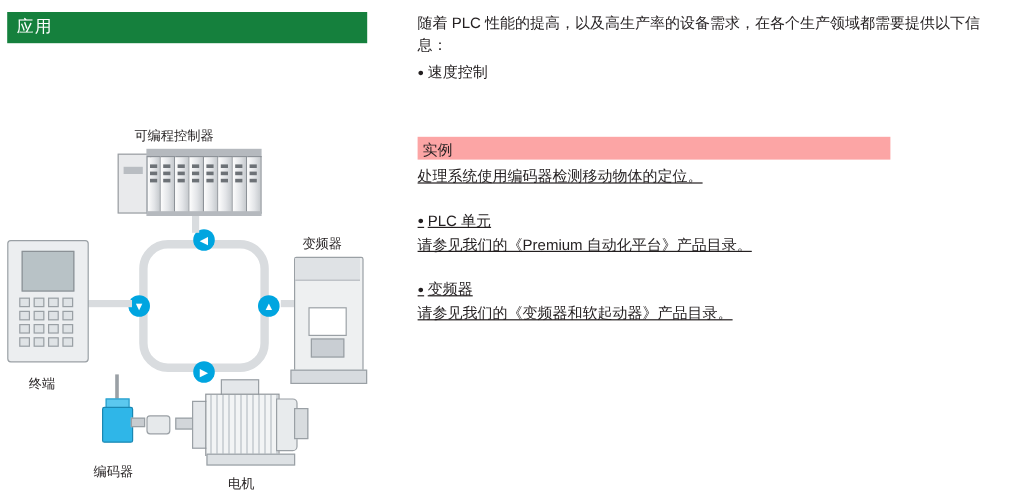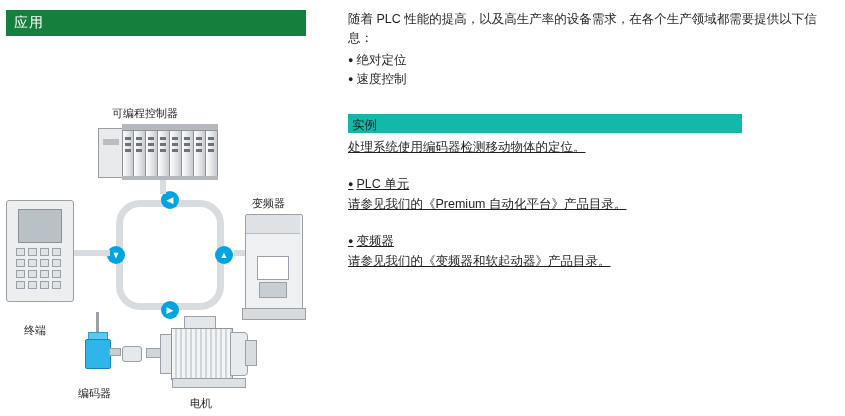--- a/index.html
+++ b/index.html
@@ -203,21 +203,21 @@
     display: flex;
     gap: 3px;
     margin-bottom: 3px;
   }
   .hmi .kpad .key {
     width: 9px; height: 8px;
     background: #dfe3e6;
     border: 1px solid #9aa0a5;
     box-sizing: border-box;
   }
-  .lbl-hmi { left: 24px; top: 283px; font-family: Liberation Serif, serif; }
+  .lbl-hmi { left: 24px; top: 272px; font-family: Liberation Serif, serif; }
 
   
   .enc {
     position: absolute;
     left: 80px;
     top: 290px;
     width: 36px;
     height: 52px;
   }
   .enc .cable {
@@ -392,21 +392,21 @@
     margin-right: 3px;
     position: relative;
     top: -1px;
   }
   .sub-banner {
     position: absolute;
     left: 0;
     top: 114px;
     width: 394px;
     height: 19px;
-    background: #14b8a6;
+    background: #fca5a5;
   }
   .sub-banner .sub-text {
     position: absolute;
     left: 4px;
     top: 2px;
     font-size: 12.5px;
     color: #231f20;
   }
   .body-text {
     position: absolute;
@@ -562,21 +562,20 @@
       <div class="cap lbl-motor">电机</div>
 
     </div>
   </div>
 
   <div class="right-col">
 
     <div class="intro">
       <p>随着 PLC 性能的提高，以及高生产率的设备需求，在各个生产领域都需要提供以下信息：</p>
       <ul class="bullets">
-        <li>绝对定位</li>
         <li>速度控制</li>
       </ul>
     </div>
 
     <div class="sub-banner">
       <span class="sub-text">实例</span>
     </div>
 
     <div class="body-text">
       <p>处理系统使用编码器检测移动物体的定位。</p>

